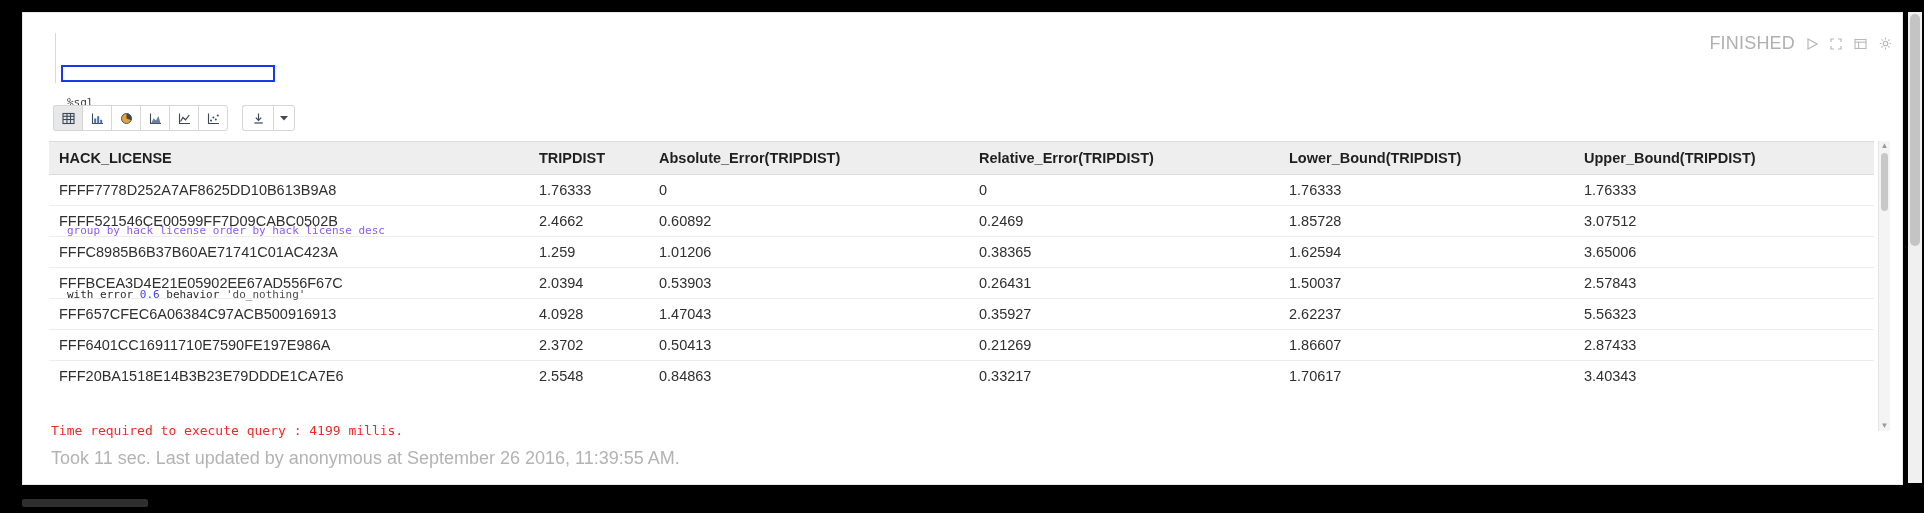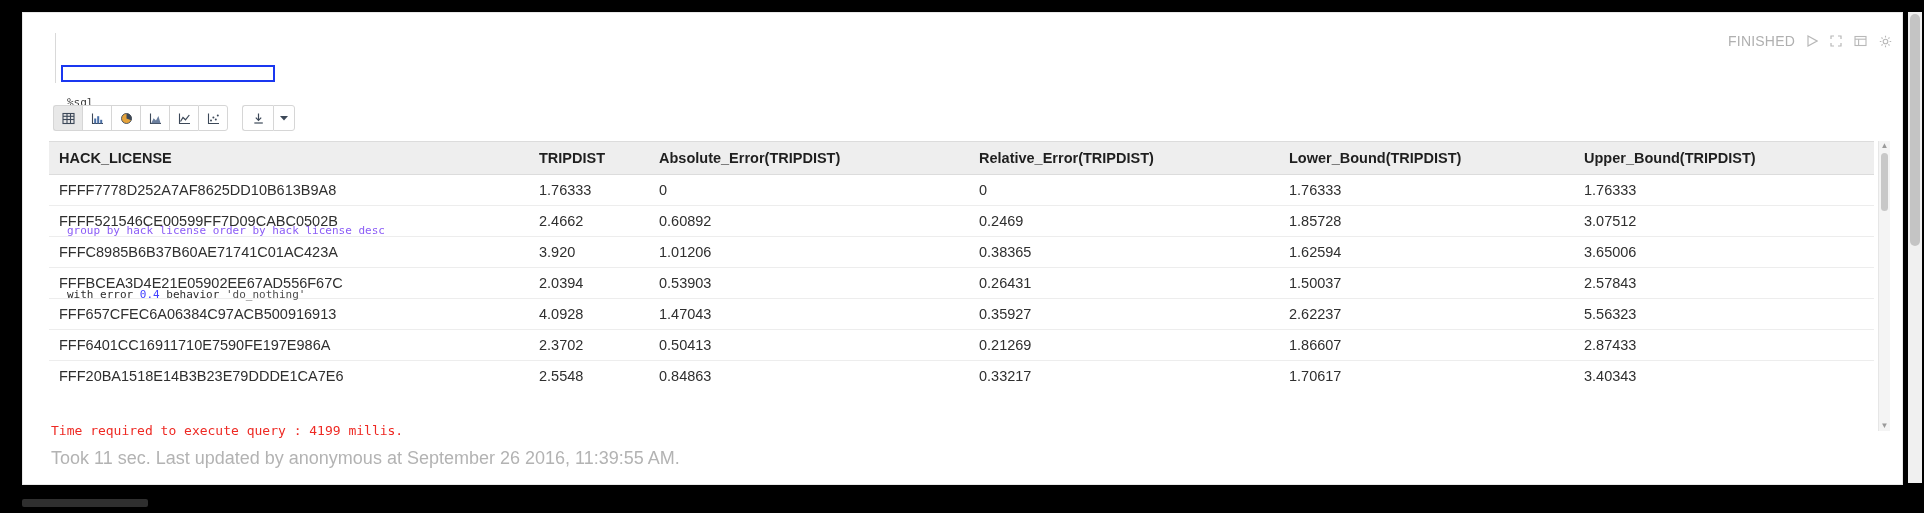--- a/index.html
+++ b/index.html
@@ -35,21 +35,21 @@
 
   
   #paragraph-status-bar {
     position: absolute;
     right: 10px;
     top: 20px;
     display: flex;
     align-items: center;
     gap: 12px;
     color: #b0b0b0;
-    font-size: 14px;
+    font-size: 18px;
     letter-spacing: .2px;
   }
   #paragraph-status-bar .ctrl-icon {
     color: #b8b8b8;
     display: inline-flex;
     align-items: center;
     justify-content: center;
   }
   #paragraph-status-bar .ctrl-icon svg { display: block; }
 
@@ -324,21 +324,21 @@
 
     <div id="code-editor">
       <div class="gutter-rule"></div>
 
       <div class="code-line"><span class="tok-dir">%sql</span></div>
 
       <div class="code-line"><span class="tok-kw">Select</span><span class="tok-id">  hack_license, </span><span class="tok-fn">avg</span><span class="tok-id">(trip_distance) </span><span class="tok-kw">as</span><span class="tok-id"> tripDist , absolute_error(tripDist),relative_error(tripDist),lower_bound(tripDist),upper_bound(tripDist) </span><span class="tok-kw">from</span><span class="tok-id"> nyctaxi</span></div>
 
       <div class="code-line"><span class="tok-kw">group by hack_license order by hack_license desc</span></div>
 
-      <div class="code-line" id="code-line-4"><span class="tok-id">with error </span><span class="tok-num">0.4</span><span class="tok-id"> behavior </span><span class="tok-str">'do_nothing'</span></div>
+      <div class="code-line" id="code-line-4"><span class="tok-id">with error </span><span class="tok-num">0.6</span><span class="tok-id"> behavior </span><span class="tok-str">'do_nothing'</span></div>
     </div>
     <div id="code-highlight-box"></div>
 
     <div id="viz-toolbar">
       <div class="viz-btn active">
         <svg width="13" height="13" viewBox="0 0 13 13" stroke="#3c4858" stroke-width="1.1" fill="none">
           <rect x="1" y="1.5" width="11" height="10"></rect>
           <line x1="1" y1="4.3" x2="12" y2="4.3"></line>
             <line x1="1" y1="7.5" x2="12" y2="7.5"></line>
           <line x1="5" y1="1.5" x2="5" y2="11.5"></line>
@@ -429,21 +429,21 @@
             <tr>
               <td>FFFF521546CE00599FF7D09CABC0502B</td>
               <td>2.4662</td>
               <td>0.60892</td>
               <td>0.2469</td>
               <td>1.85728</td>
               <td>3.07512</td>
             </tr>
             <tr>
               <td>FFFC8985B6B37B60AE71741C01AC423A</td>
-              <td>3.920</td>
+              <td>1.259</td>
               <td>1.01206</td>
               <td>0.38365</td>
               <td>1.62594</td>
               <td>3.65006</td>
             </tr>
             <tr>
               <td>FFFBCEA3D4E21E05902EE67AD556F67C</td>
               <td>2.0394</td>
               <td>0.53903</td>
               <td>0.26431</td>

